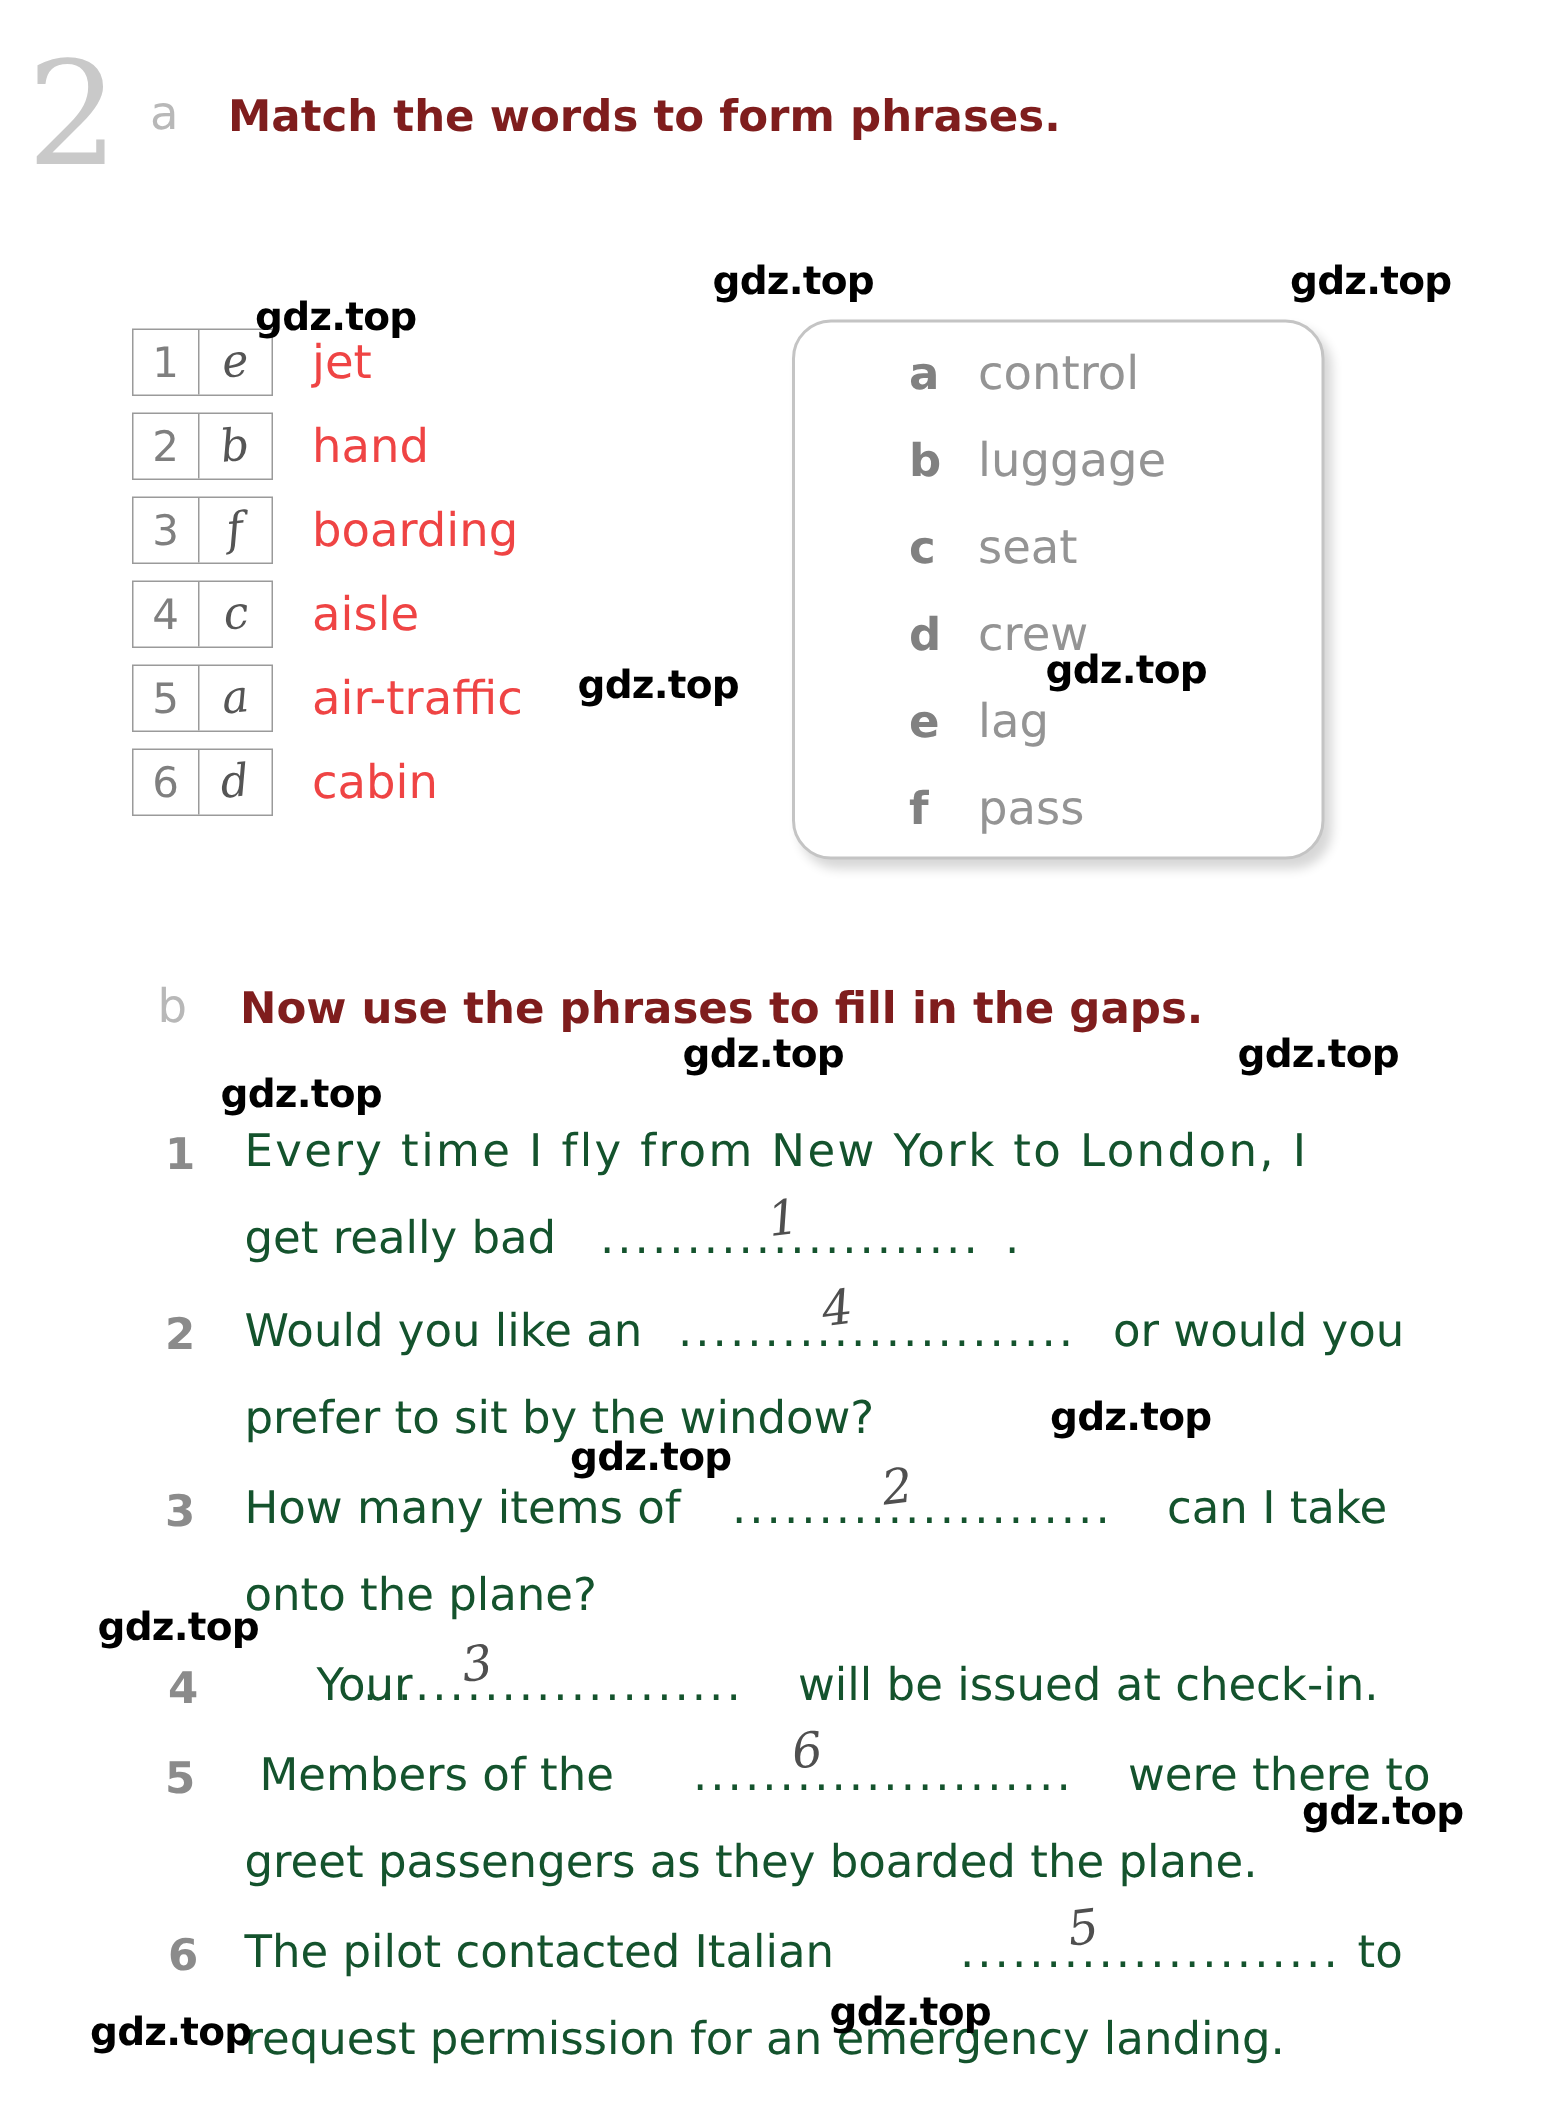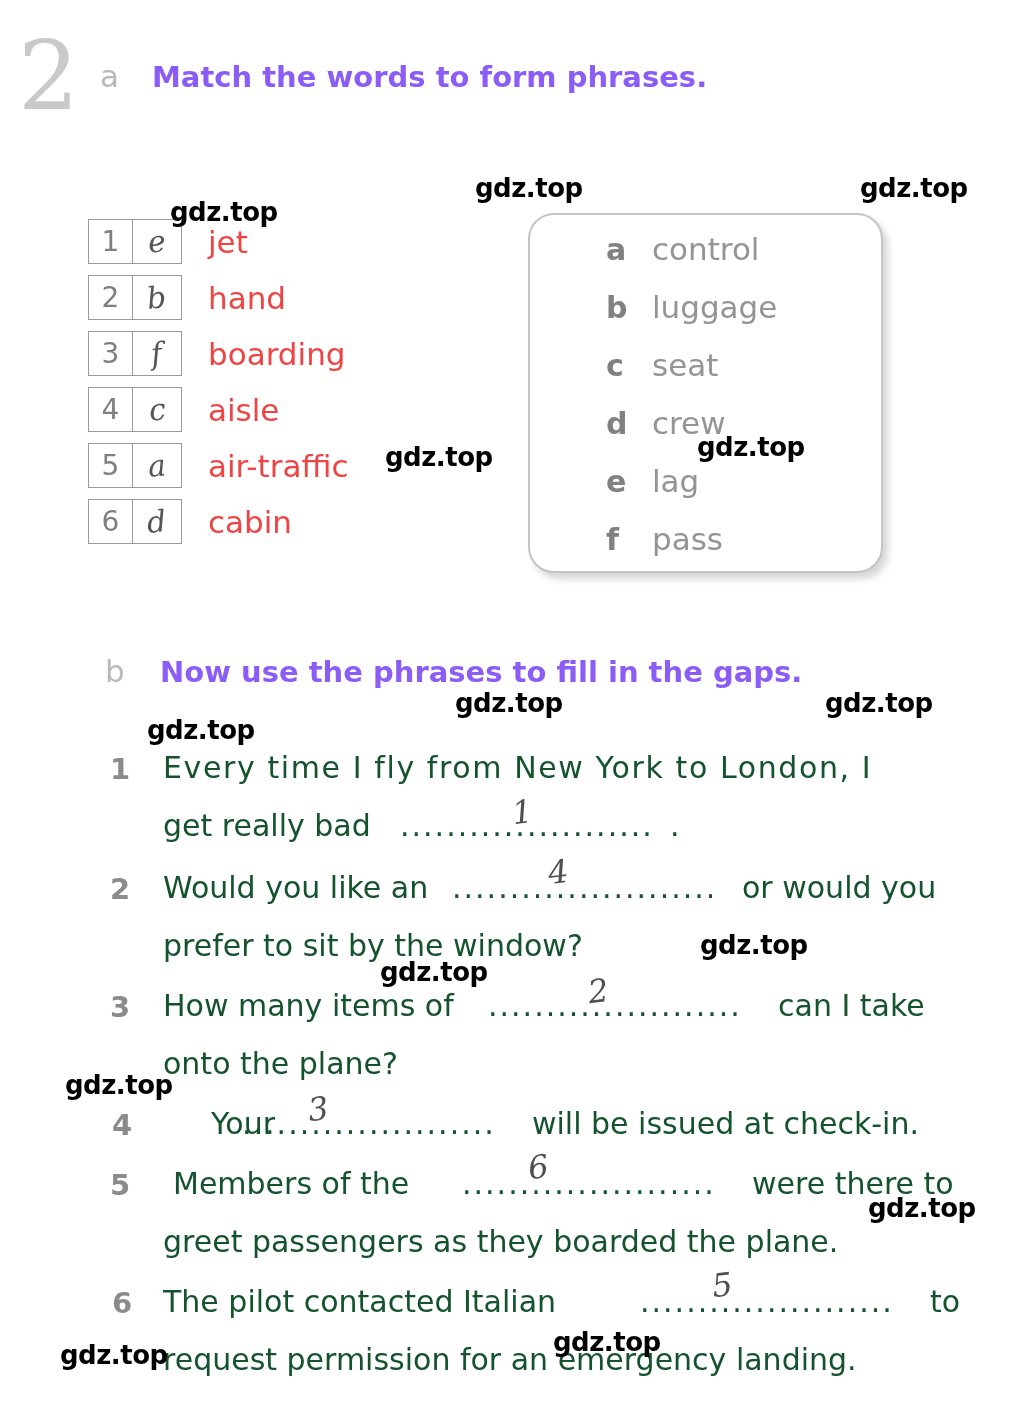--- a/index.html
+++ b/index.html
@@ -33,21 +33,21 @@
   .part-letter {
     position: absolute;
     font-size: 31px;
     color: #b8b8b8;
     font-weight: 400;
   }
   .part-heading {
     position: absolute;
     font-size: 29px;
     font-weight: 700;
-    color: #8b5cf6;
+    color: #7f1d1d;
     white-space: nowrap;
   }
 
   
   .match-list {
     position: absolute;
     left: 88px;
     top: 218px;
   }
   .match-row {
@@ -291,21 +291,21 @@
 <div class="q-num" style="left:110px; top:1168px;">5</div>
 <div class="q-text" style="left:163px; top:1166px;margin-left:10px;">Members of the</div>
 <div class="q-text" style="left:462px; top:1166px; letter-spacing:2px;">......................</div>
 <div class="q-text" style="left:752px; top:1166px;">were there to</div>
 <div class="q-text" style="left:163px; top:1224px;">greet passengers as they boarded the plane.</div>
 <div class="gap-answer" style="left:528px; top:1148px;">6</div>
 
 <div class="q-num" style="left:112px; top:1286px;">6</div>
 <div class="q-text" style="left:163px; top:1284px;">The pilot contacted Italian</div>
 <div class="q-text" style="left:640px; top:1284px; letter-spacing:2px;">......................</div>
-<div class="q-text" style="left:930px; top:1284px;">to</div>
+<div class="q-text" style="left:905px; top:1284px;">to</div>
 <div class="q-text" style="left:163px; top:1342px;">request permission for an emergency landing.</div>
 <div class="gap-answer" style="left:712px; top:1266px;">5</div>
 
 <div class="wm" id="wm0" style="left: 170px; top: 197px;">gdz.top</div>
 <div class="wm" id="wm1" style="left: 475px; top: 173px;">gdz.top</div>
 <div class="wm" id="wm2" style="left: 860px; top: 173px;">gdz.top</div>
 <div class="wm" id="wm3" style="left: 385px; top: 442px;">gdz.top</div>
 <div class="wm" id="wm4" style="left: 697px; top: 432px;">gdz.top</div>
 <div class="wm" id="wm5" style="left: 455px; top: 688px;">gdz.top</div>
 <div class="wm" id="wm6" style="left: 825px; top: 688px;">gdz.top</div>

